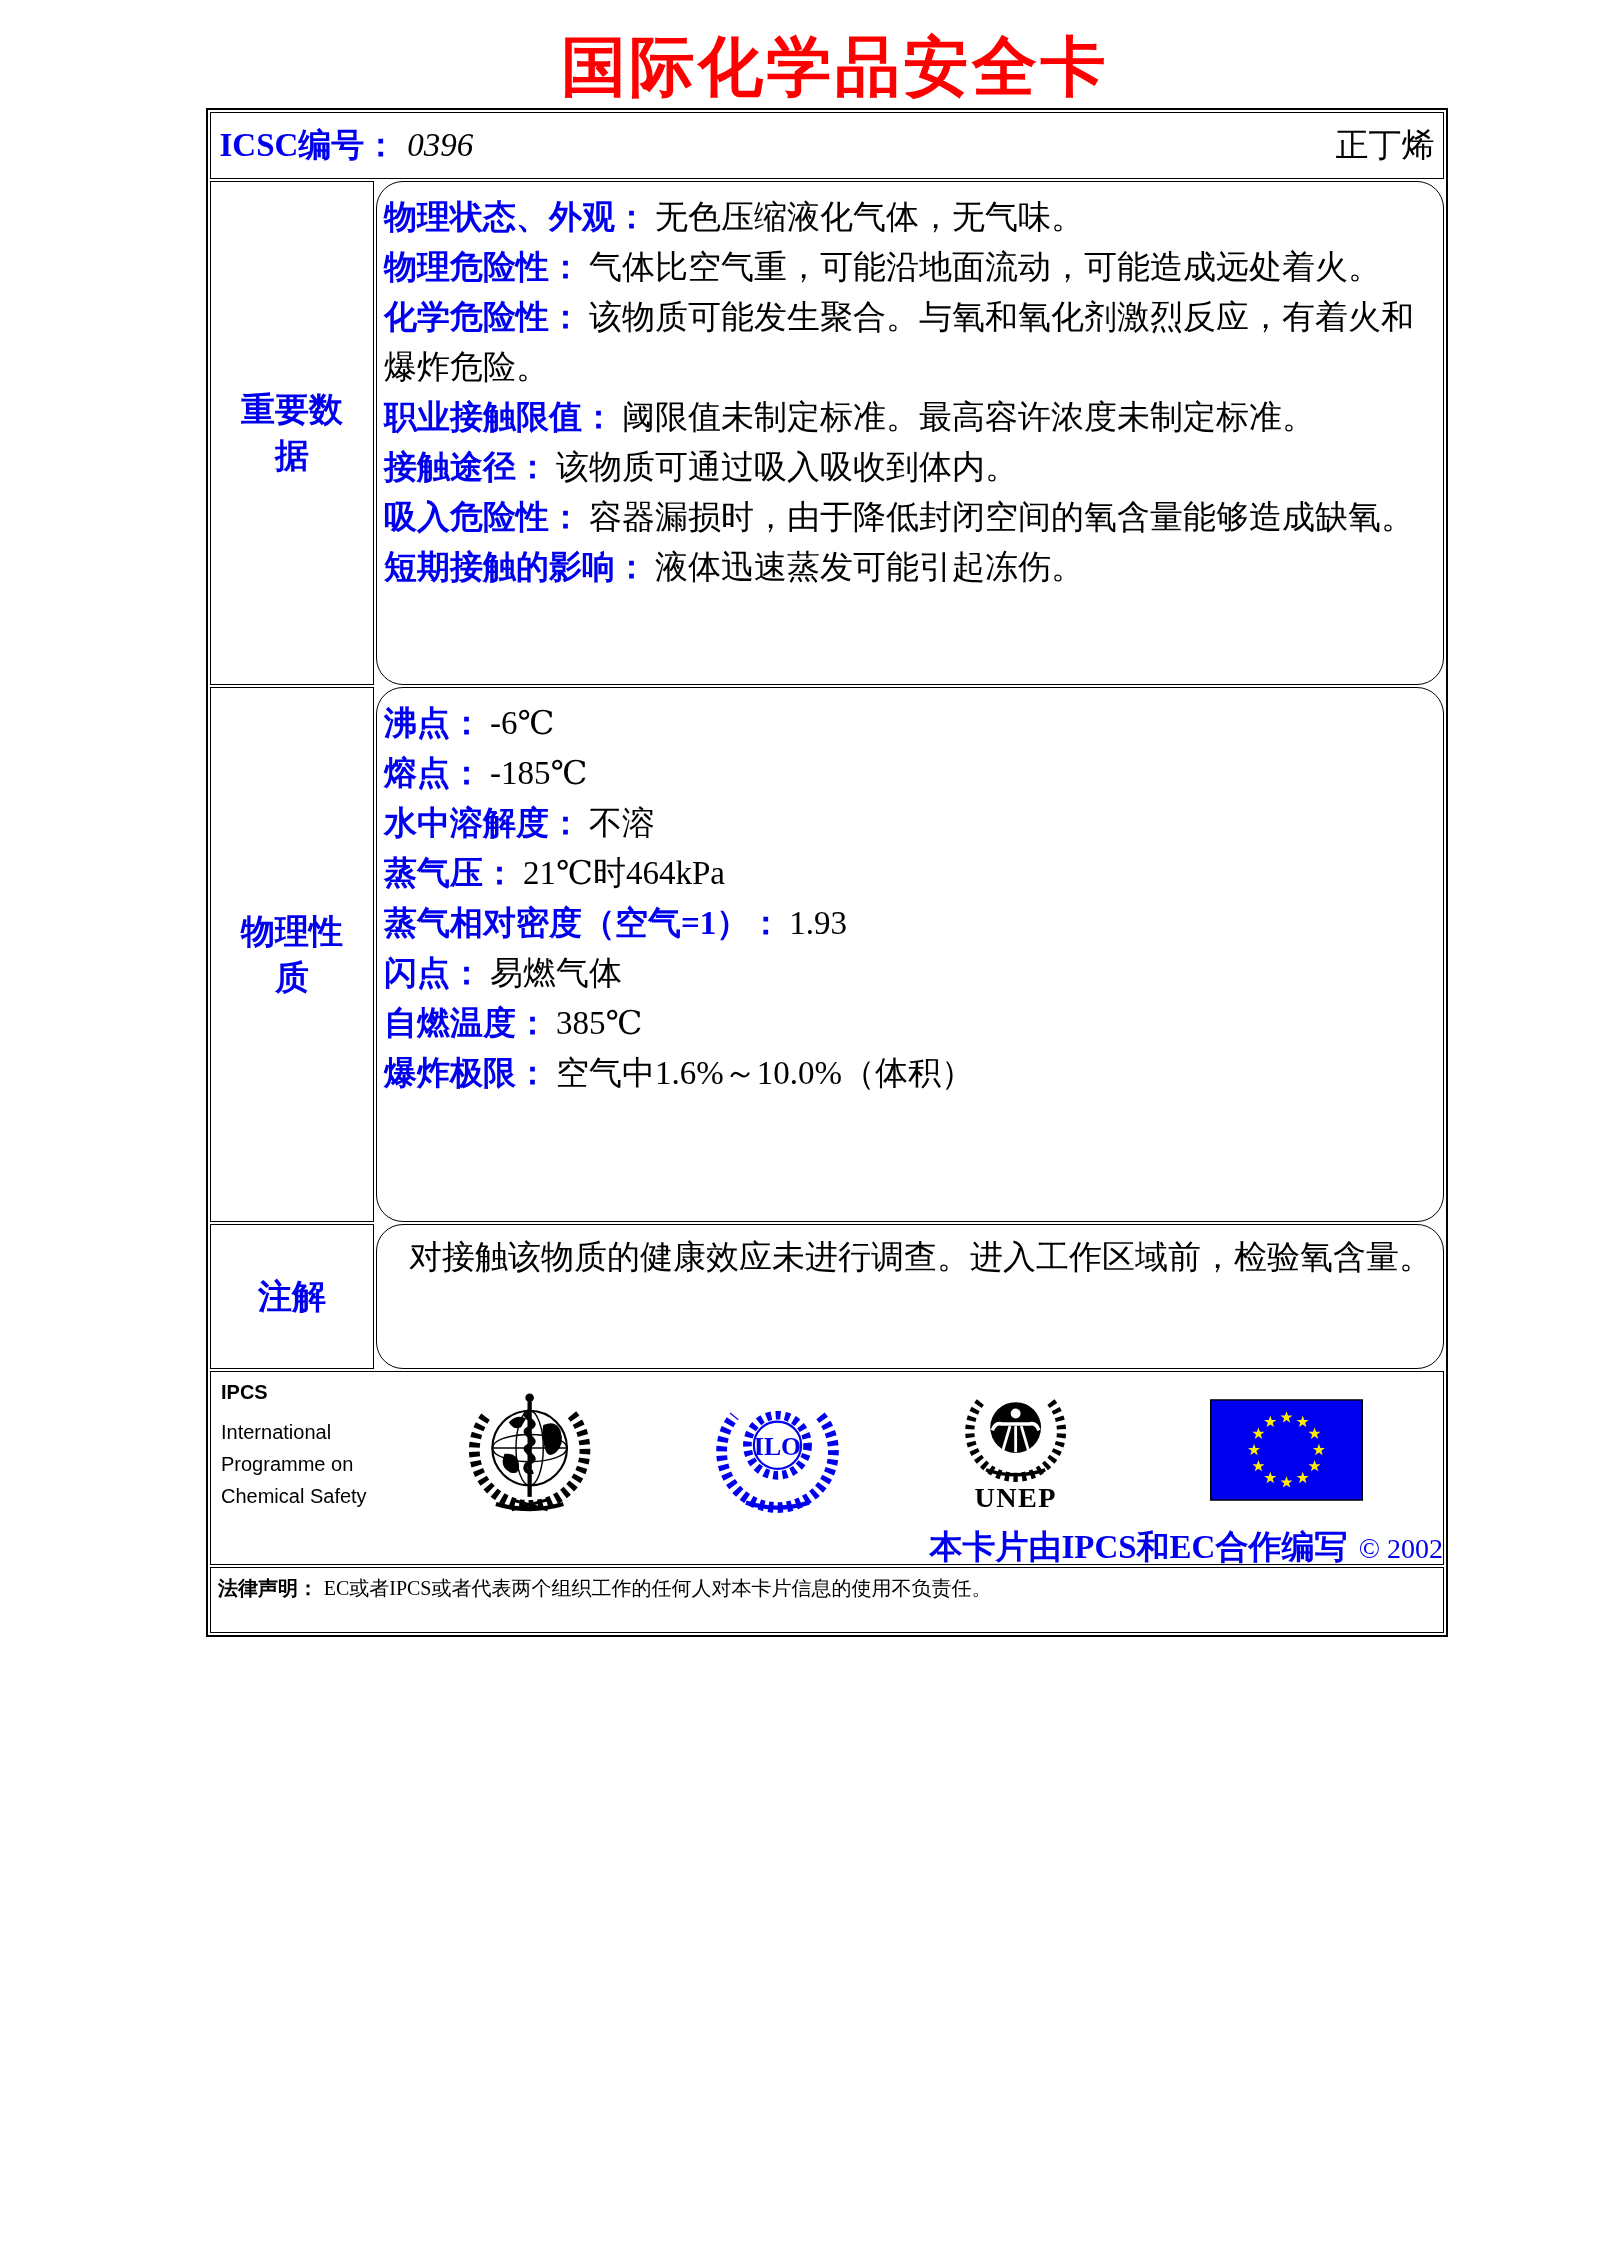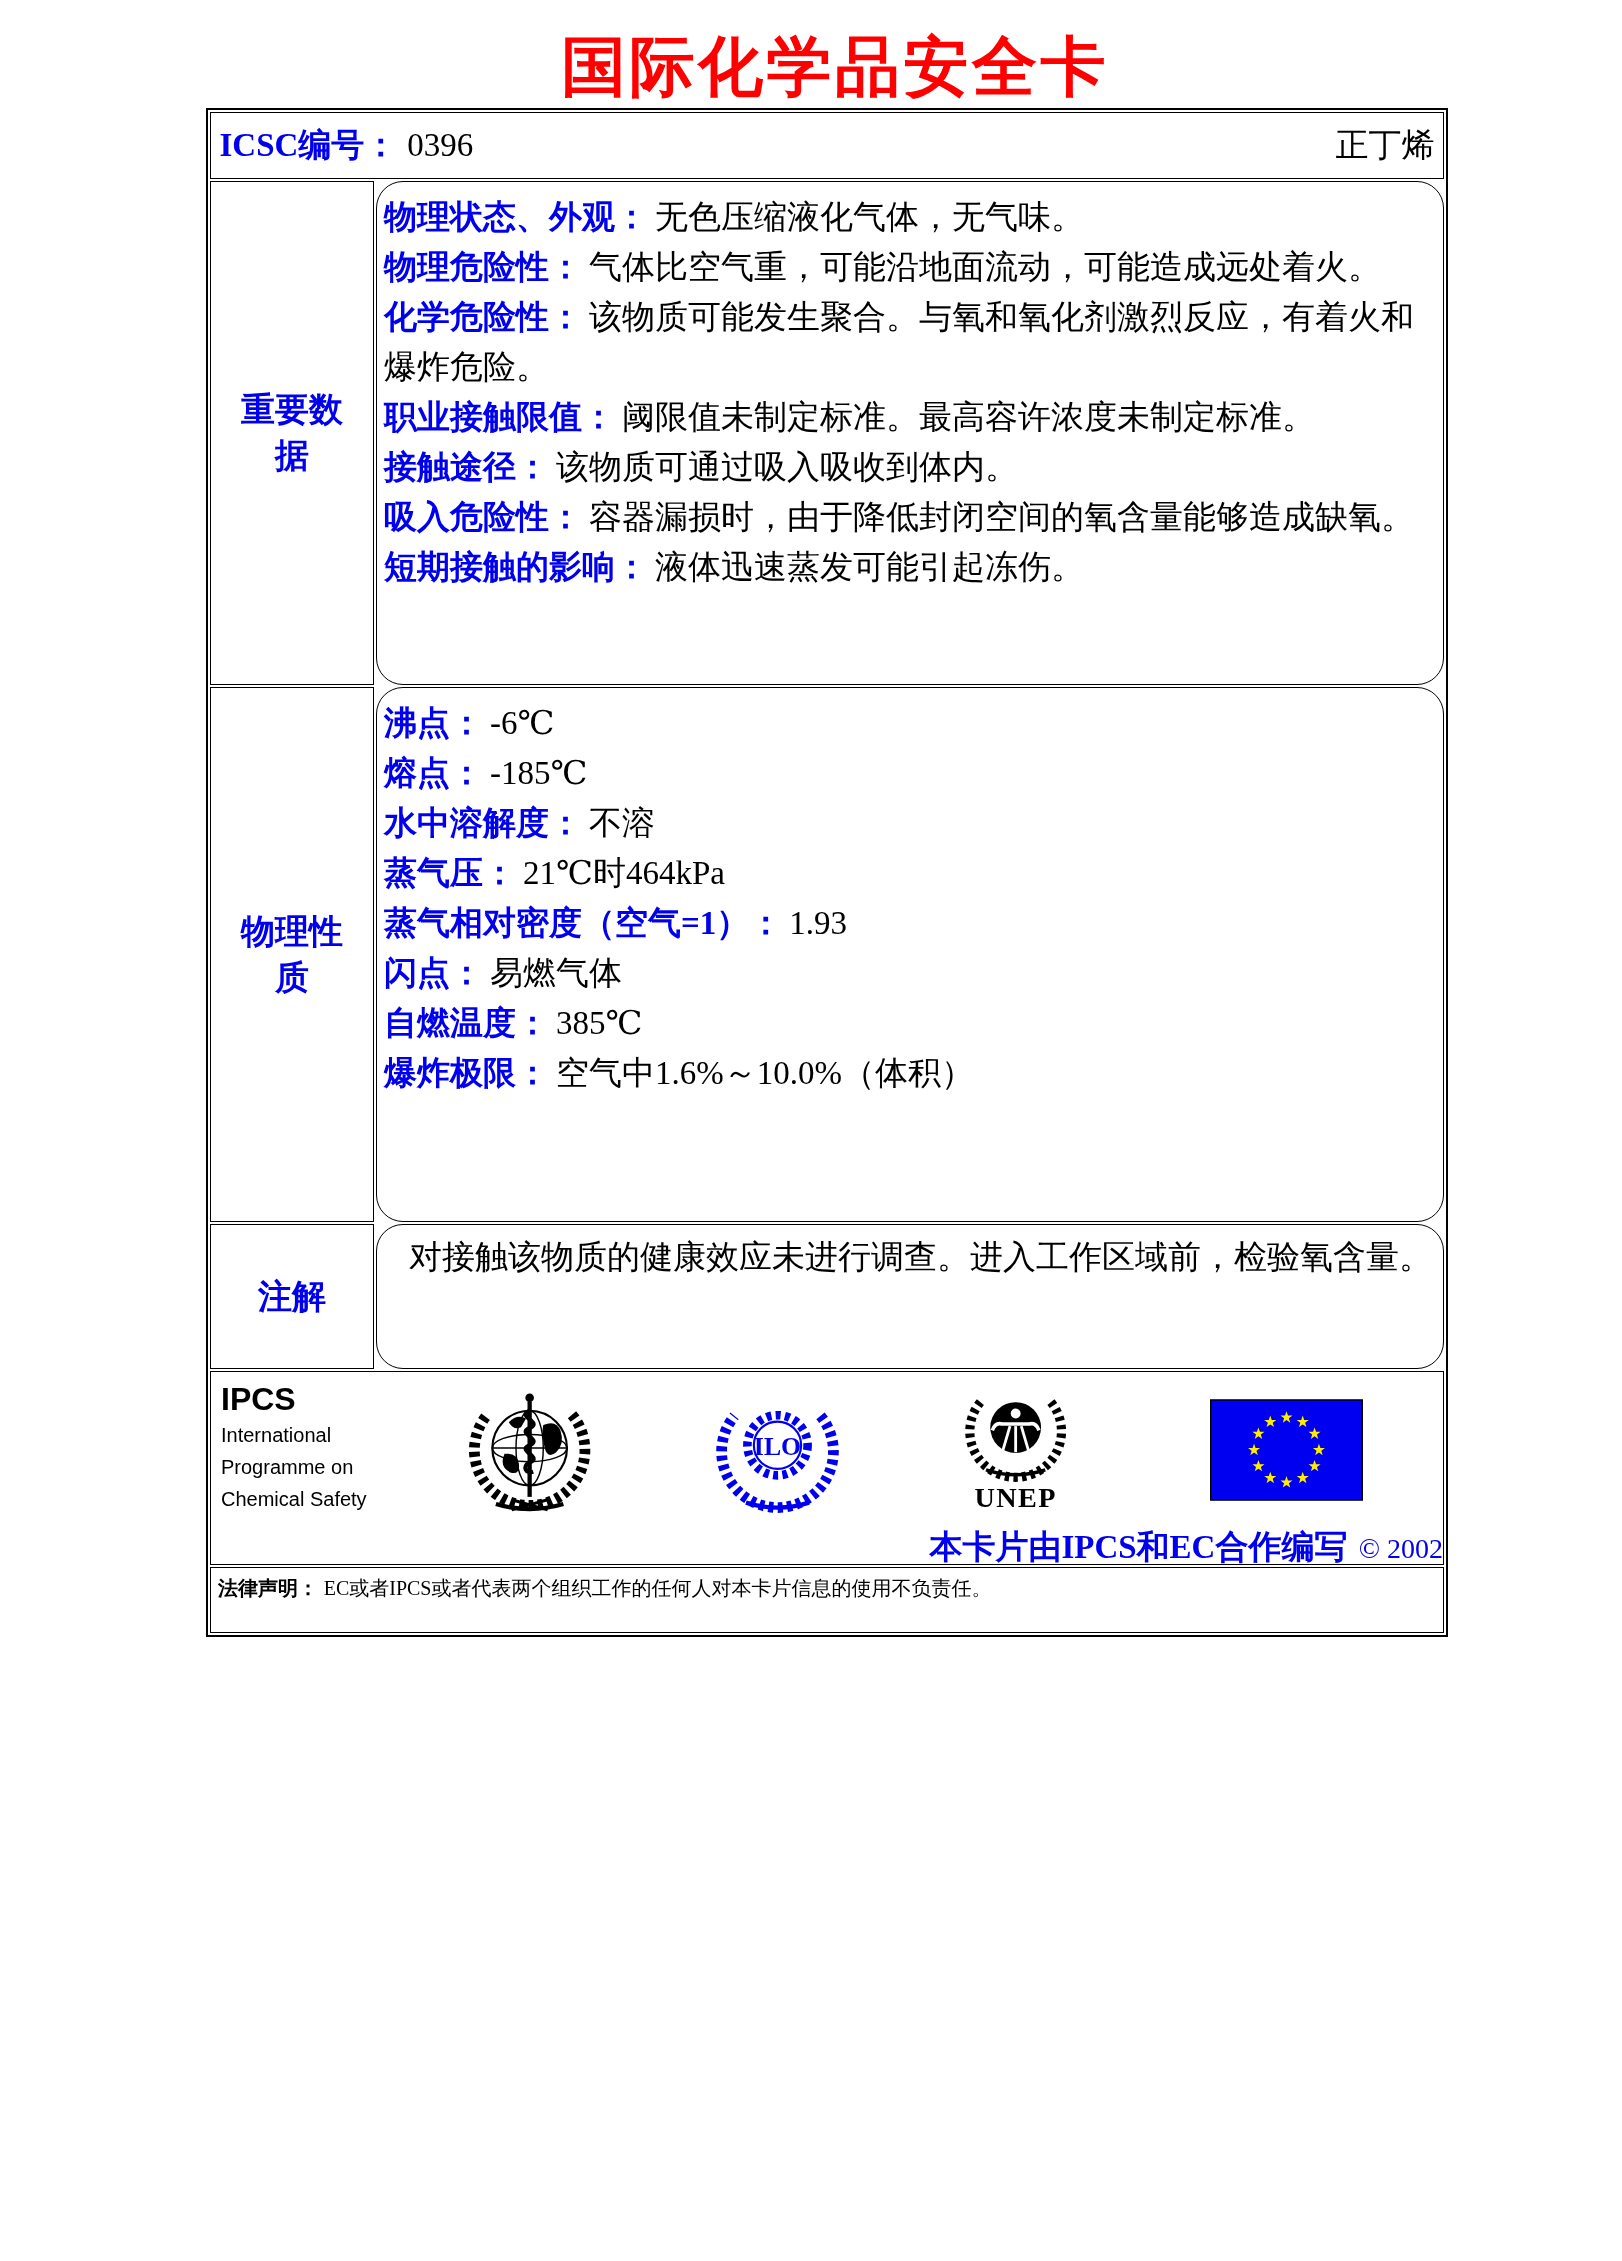--- a/index.html
+++ b/index.html
@@ -26,42 +26,42 @@
   td{border:1.4px solid var(--ink-black); vertical-align:top; background:var(--page-bg);}
   col.c1{width:164px;}
   td.lab{
     vertical-align:middle; text-align:center; color:var(--text-blue);
     font-weight:bold; font-size:34px; padding:0 18px;
   }
   td.hdr{height:65px; font-size:33px; padding:0 8.5px; vertical-align:middle;}
   .hdr-flex{display:flex; justify-content:space-between; align-items:center;}
   .hdr-left{white-space:nowrap;}
   .icsc-label{color:var(--text-blue); font-weight:bold;}
-  .icsc-num{margin-left:10px;}
+  .icsc-num{margin-left:10px;font-style:italic;}
   td.cnt{font-size:33px; line-height:50px; padding:10px 4.2px 0 7px;border-radius:27px;}
   td.cnt .k{color:var(--text-blue); font-weight:bold;}
   td.cnt .v{margin-left:7px;}
   td.cnt .v.noL{margin-left:0;}
   tr.r-important td.cnt{height:492px;}
   tr.r-important td.lab{height:492px;}
   tr.r-physical td{height:523px;}
   tr.r-env td{height:139px;}
   tr.r-notes td{height:136px; }
   tr.r-notes td.cnt{padding-top:7px;padding-left:32px;}
   tr.r-add td{height:119px;}
   tr.r-add td.cnt{padding-top:5.7px;}
   td.logos{height:192px; position:relative; padding:0;}
   td.legal{height:57px; font-size:20px; padding:7px 4.2px 0 7px; line-height:1.35;}
   td.legal .k{font-weight:bold;}
   td.legal .v{margin-left:5.7px;}
   .ipcs-block{
     position:absolute; left:10px; top:8.5px; width:212px;
     font-family:"Liberation Sans","DejaVu Sans",sans-serif;
   }
-  .ipcs-title{font-size:32px; font-weight:bold; line-height:1.15; margin-bottom:2px;}
+  .ipcs-title{font-size:20px; font-weight:bold; line-height:1.15; margin-bottom:12px;}
   .ipcs-sub{font-size:20px; line-height:32px;}
   .logo{position:absolute;}
   .logo-who{left:256px; top:10px;}
   .logo-ilo{left:502px; top:10px;}
   .logo-unep{left:743px; top:8.5px;}
   .logo-eu{left:999px; top:27px;}
   .caption{
     position:absolute; left:0; top:153px; width:100%; text-align:right;
     color:var(--text-blue); font-size:33px; white-space:nowrap;font-family:Liberation Serif, serif;
   }

